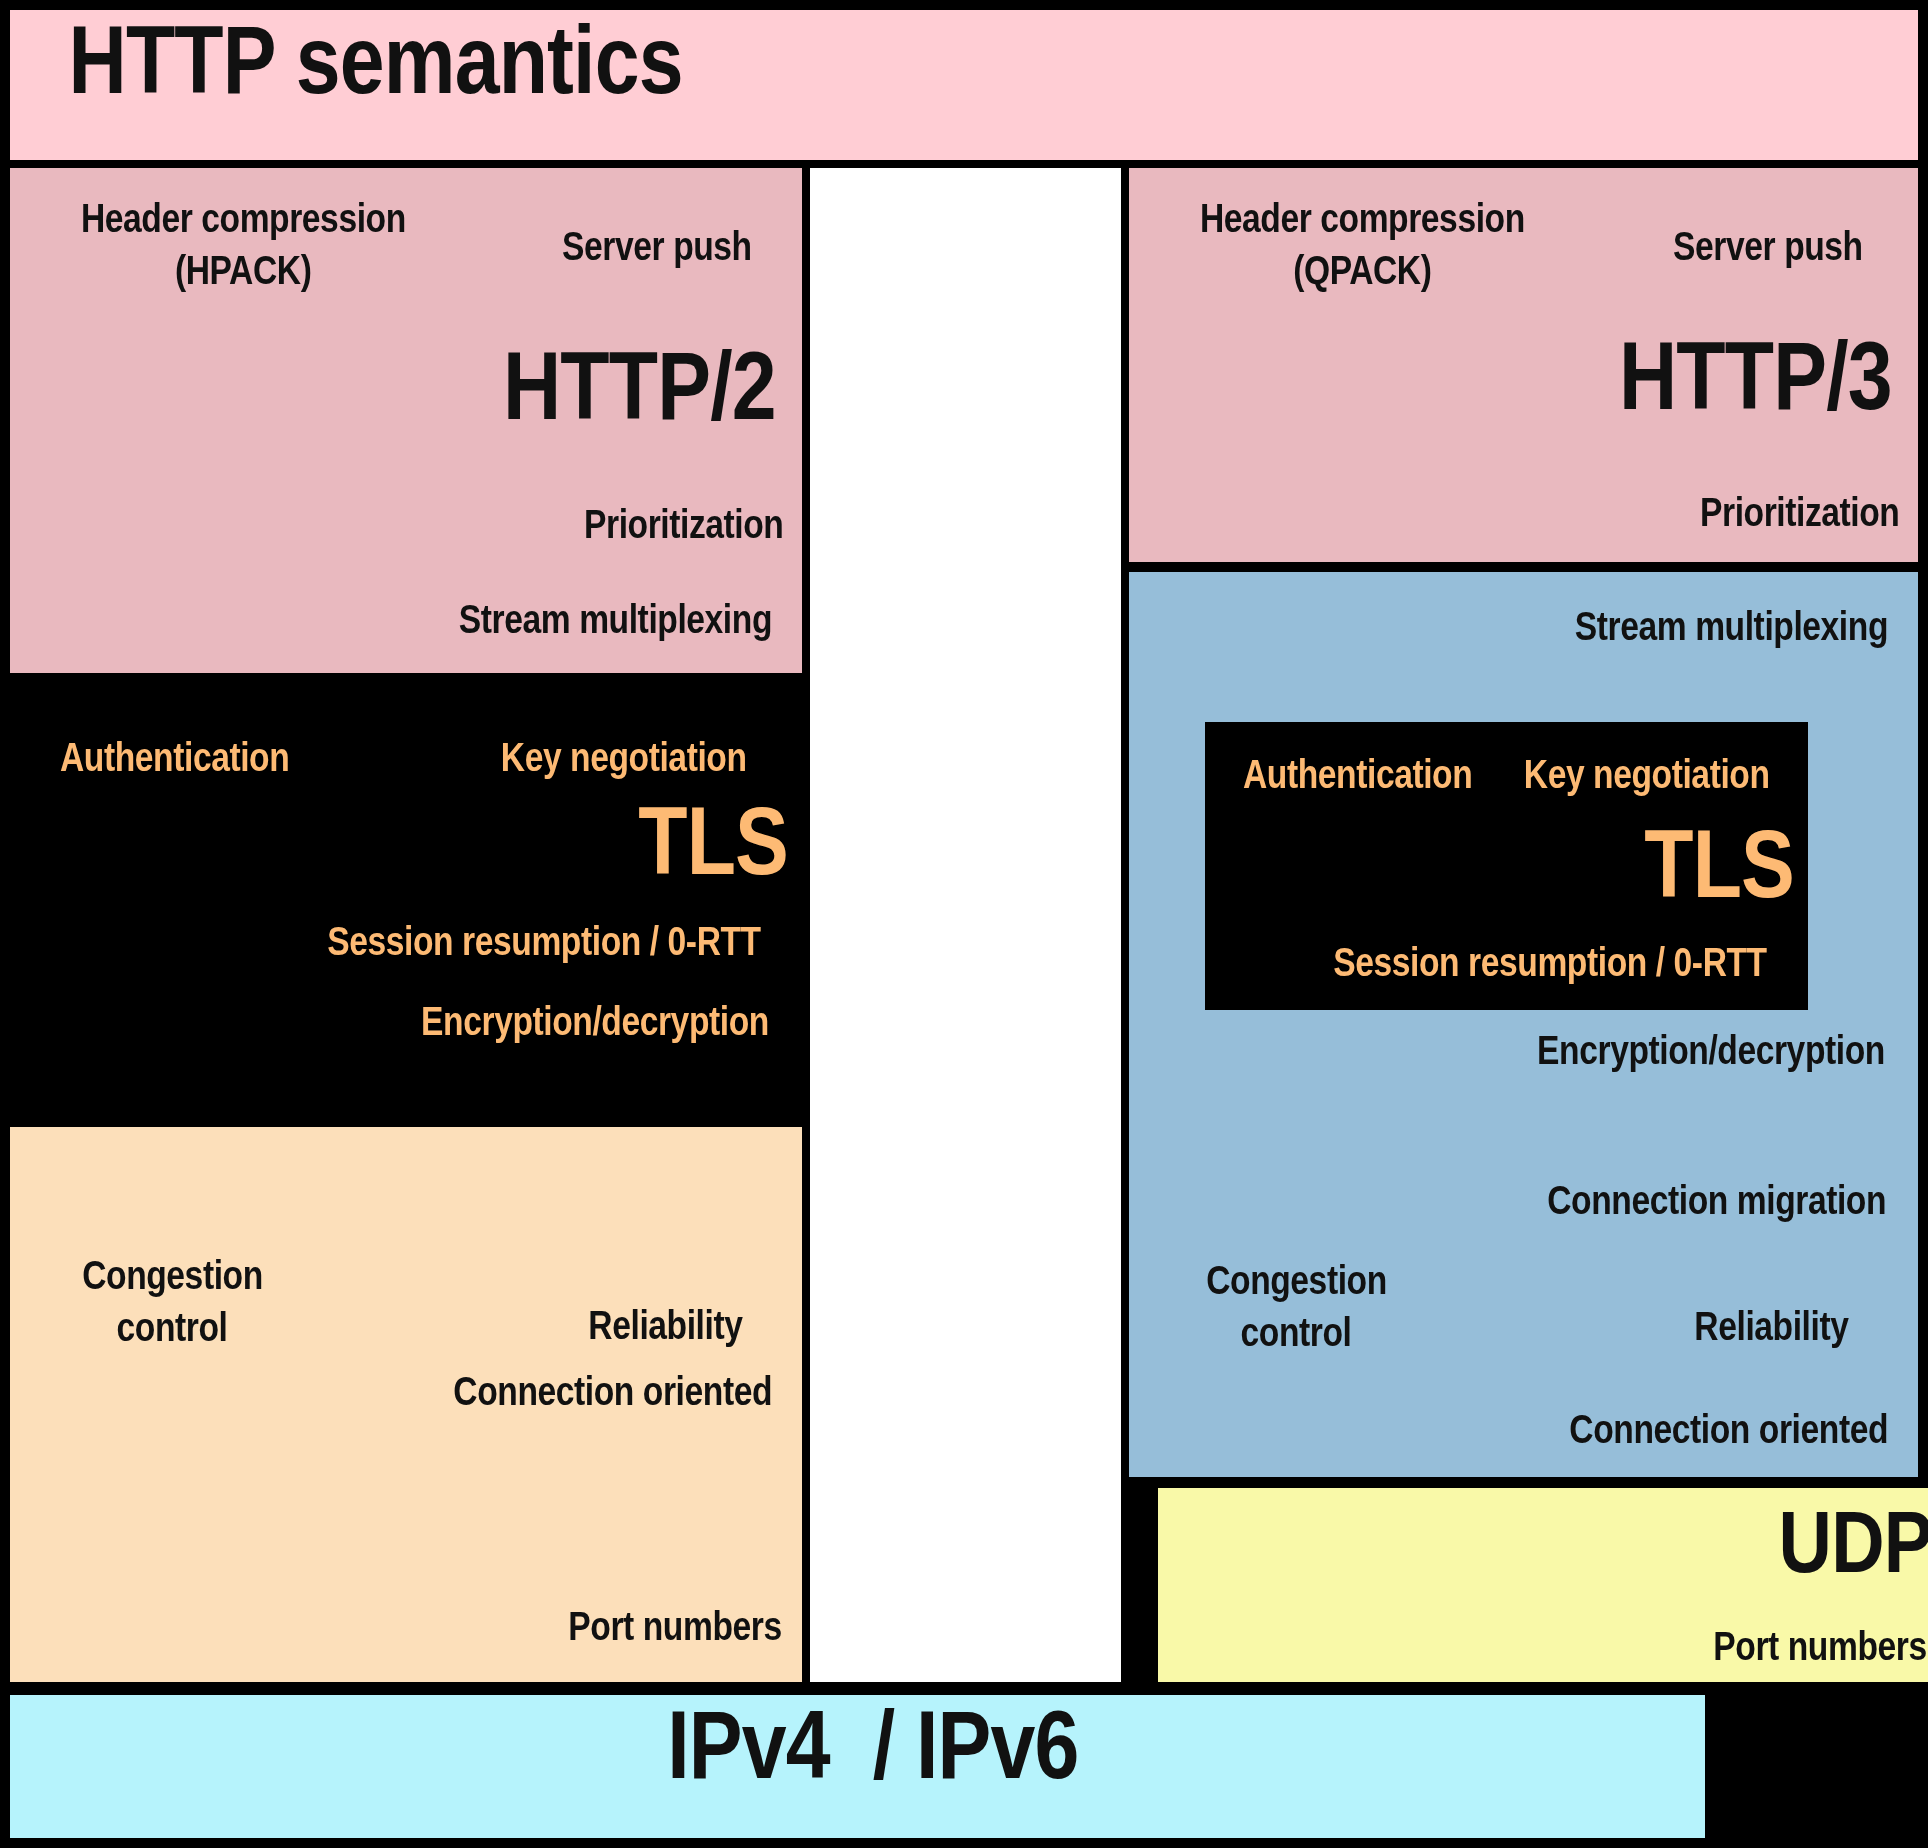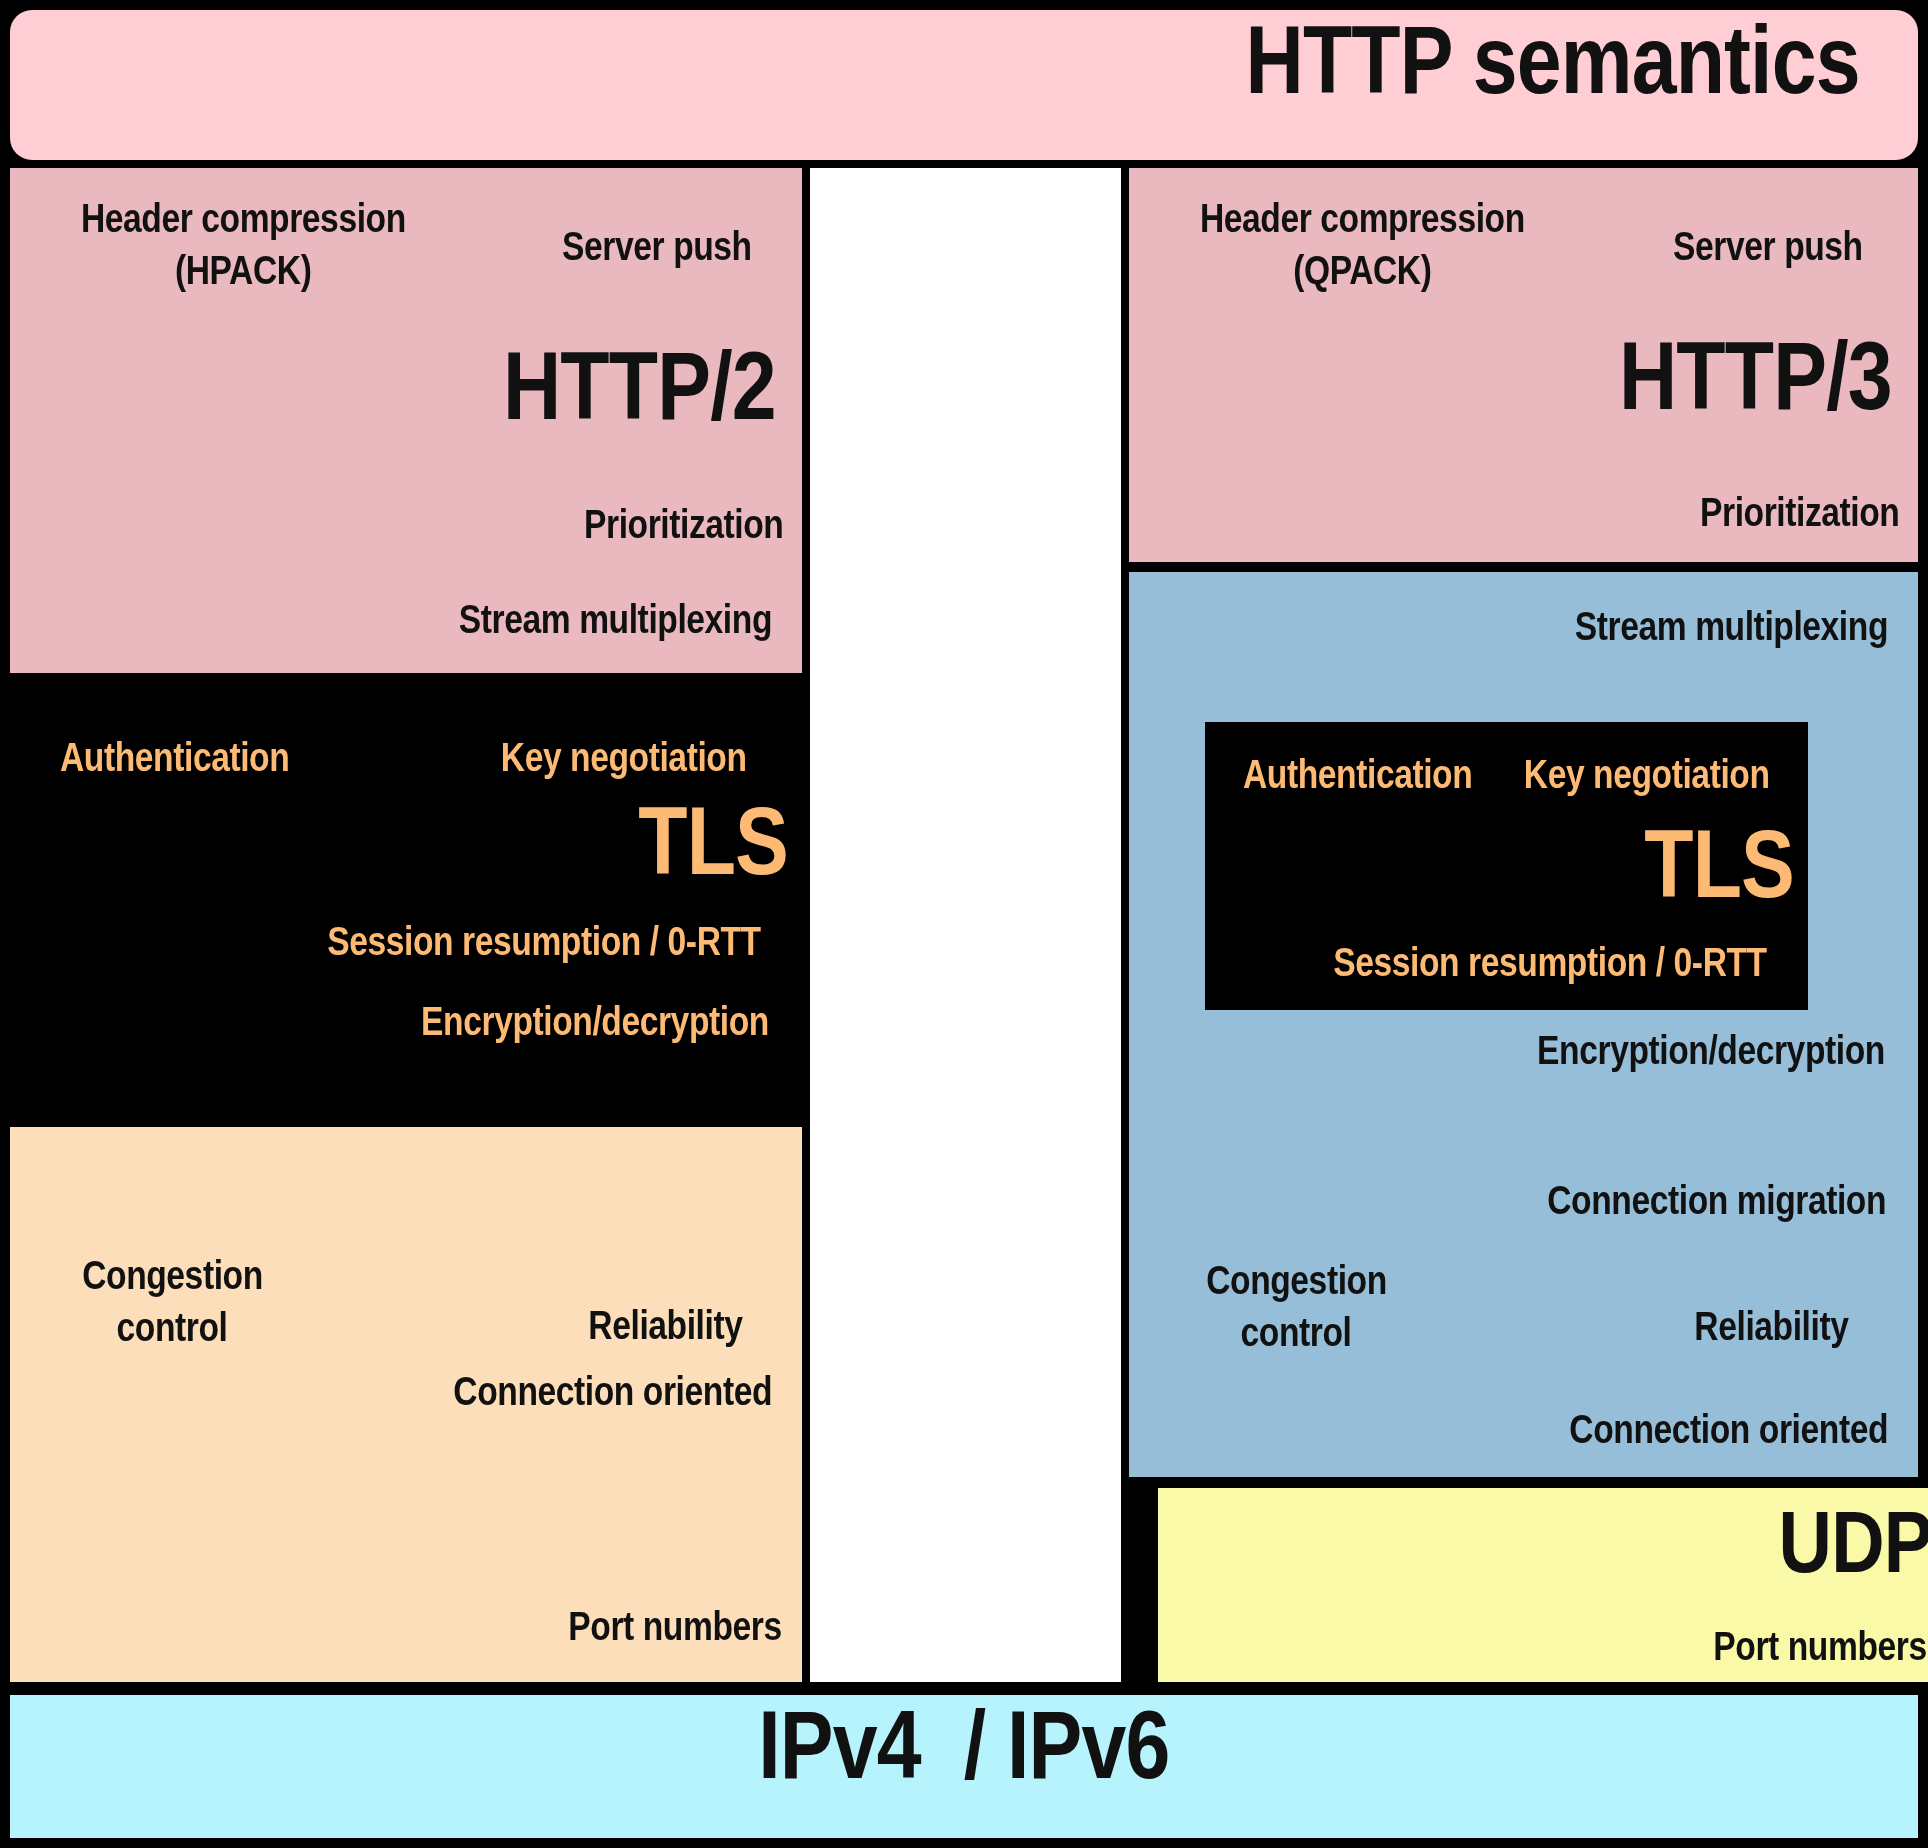--- a/index.html
+++ b/index.html
@@ -17,30 +17,30 @@
   .ctr { left: 0; right: 0; text-align: right; }
   .lbl { font-size: 40px; font-weight: 700; letter-spacing: -0.5px; line-height: 1.3; }
   .big { font-size: 96px; font-weight: 700; letter-spacing: -1px; line-height: 1.05; }
   .t  { display: inline-block; transform: scaleX(0.84); }
   .tc { transform-origin: center center; }
   .tl { transform-origin: left center; }
   .tr { transform-origin: right center; }
   .pre { white-space: pre; }
   .white { color: #fdba74; }
 
-  .top-bar    { left: 10px;   top: 10px;   width: 1908px; height: 150px; background: var(--top-bar-bg, #ffcdd4); line-height: 150px; text-align: right; border-radius: 22px; }
+  .top-bar    { left: 10px;   top: 10px;   width: 1908px; height: 150px; background: var(--top-bar-bg, #ffcdd4); line-height: 150px; text-align: left; }
   .gap        { left: 810px;  top: 168px;  width: 311px;  height: 1514px; background: var(--gap-bg, #ffffff); }
   .http2-box  { left: 10px;   top: 168px;  width: 792px;  height: 505px; background: var(--rose-bg, #e9b9bf); }
   .tls-left   { left: 10px;   top: 673px;  width: 792px;  height: 454px; background: var(--black-bg, #000000); }
   .tcp-box    { left: 10px;   top: 1127px; width: 792px;  height: 555px; background: var(--peach-bg, #fcdfba); }
   .http3-box  { left: 1129px; top: 168px;  width: 789px;  height: 394px; background: var(--rose-bg, #e9b9bf); }
   .quic-box   { left: 1129px; top: 572px;  width: 789px;  height: 905px; background: var(--blue-bg, #96bed9); }
   .tls-inner  { left: 76px;   top: 150px;  width: 603px;  height: 288px; background: var(--black-bg, #000000); }
   .udp-box    { left: 1129px; top: 1488px; width: 789px;  height: 194px; background: var(--yellow-bg, #f9f9a8); margin-left: 29px; }
-  .bottom-bar { left: 10px;   top: 1695px; width: 1908px; height: 143px; background: var(--cyan-bg, #b6f3fc); line-height: 143px; text-align: center; }
+  .bottom-bar { left: 10px;   top: 1695px; width: 1664px; height: 143px; background: var(--cyan-bg, #b6f3fc); line-height: 143px; text-align: center; padding-left: 31px; }
 </style>
 </head>
 <body>
 
 <div class="canvas">
 
   <div class="box top-bar">
     <span class="big t tc">HTTP semantics</span>
   </div>
 

